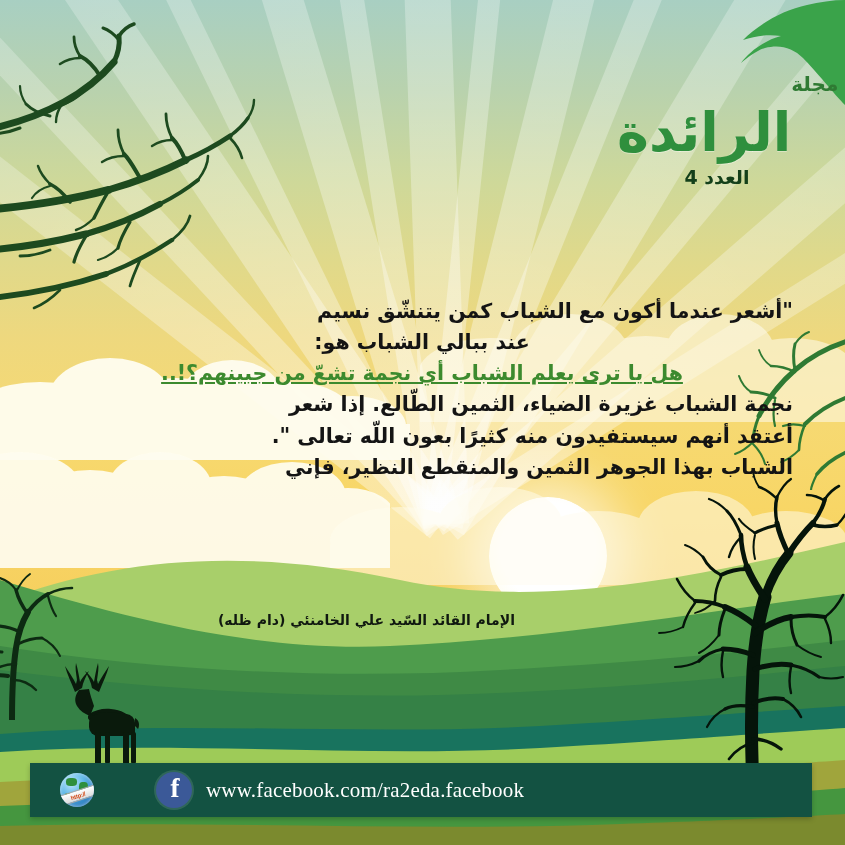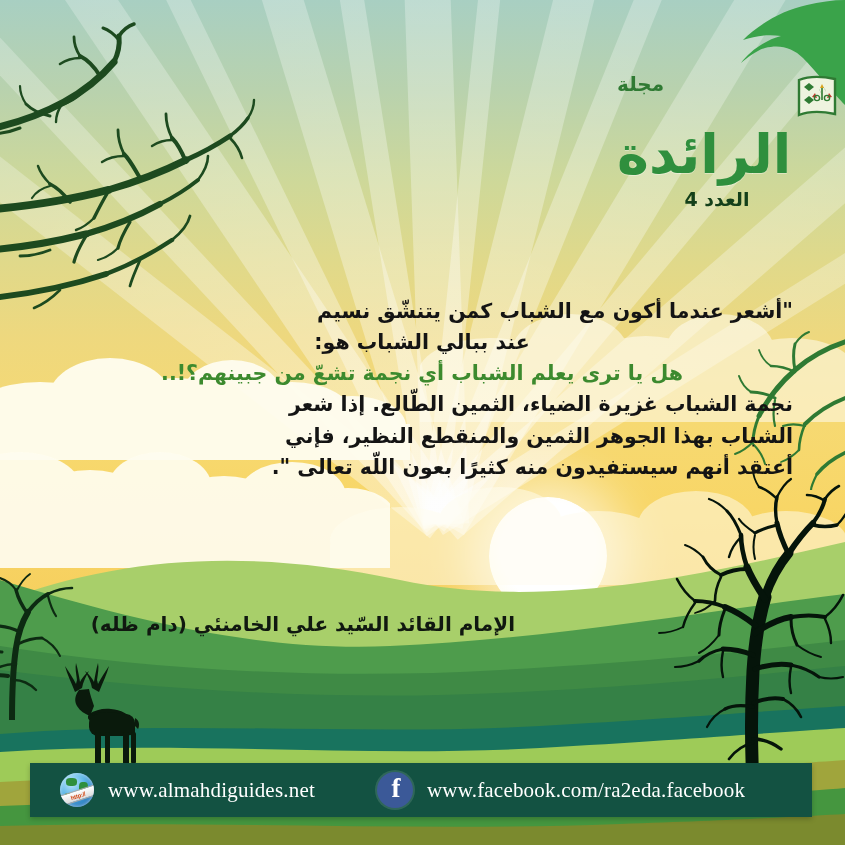--- a/index.html
+++ b/index.html
@@ -104,28 +104,28 @@
     direction:rtl; text-align:justify;
     text-align-last:right;
   }
   #quote p {
     font-size:20.5px; font-weight:bold;
     line-height:1.52;
     color:#141414;
     text-align:justify;
     text-align-last:right;
   }
-  #quote p.green { color:#3c8a2e; }
+  #quote p.green { color:#3c8a2e;text-decoration:underline; }
   #quote p.center-last { text-align-last:center; }
 
   #attribution {
     position:absolute;
     right:330px; top:612px;
     direction:rtl;
-    font-size:20px; font-weight:bold;
+    font-size:14px; font-weight:bold;
     color:#101810;
   }
 
   
   #footer {
     position:absolute;
     left:30px; top:763px;
     width:782px; height:54px;
     background:#135242;
     display:flex; align-items:center;
@@ -445,21 +445,21 @@
       <path d="M70,78 C78,82 84,88 88,96" stroke-width="2"></path>
       <path d="M44,104 C36,104 28,106 22,110" stroke-width="2.6"></path>
       <path d="M42,120 C50,120 58,124 64,130" stroke-width="2.4"></path>
       <path d="M0,120 C12,116 24,114 36,116" stroke-width="4"></path>
       <path d="M0,96 C10,92 20,90 30,92" stroke-width="3"></path>
     </g>
   </svg>
 
   <div id="logo">
     <div class="logo-row">
-      <div style="display:flex; flex-direction:column; align-items:flex-end;">
+      <div style="display:flex; flex-direction:row; align-items:flex-start;">
         <div class="word-majalla">مجلة</div>
         <div class="word-raeda">الرائدة</div>
       </div>
       <div class="emblem">
         <svg viewBox="0 0 46 50" style="width:46px;height:50px;">
           <path d="M4,6 C14,2 26,2 40,5 L40,40 C26,37 14,37 4,41 Z" fill="#eef3df" stroke="#2f7a33" stroke-width="2.4"></path>
           <path d="M9,13 l5,-4 l5,4 l-5,4 Z" fill="#2f7a33"></path>
           <path d="M9,26 l5,-4 l5,4 l-5,4 Z" fill="#2f7a33"></path>
           <g transform="translate(25,10)">
             <path d="M0,4 l2,-4 l2,4 Z" fill="#d8a21c"></path>
@@ -477,36 +477,35 @@
       </div>
     </div>
     <div class="issue">العدد 4</div>
   </div>
 
   <div id="quote">
     <p>"أشعر عندما أكون مع الشباب كمن يتنشّق نسيم</p>
     <p class="center-last">عند ببالي الشباب هو:</p>
     <p class="green center-last">هل يا ترى يعلم الشباب أي نجمة تشعّ من جبينهم؟!..</p>
     <p>نجمة الشباب غزيرة الضياء، الثمين الطّالع. إذا شعر</p>
+    <p>أعتقد أنهم سيستفيدون منه كثيرًا بعون اللّه تعالى ".</p>
     <p>الشباب بهذا الجوهر الثمين والمنقطع النظير، فإني</p>
-    <p>أعتقد أنهم سيستفيدون منه كثيرًا بعون اللّه تعالى ".</p>
   </div>
 
   <div id="attribution">الإمام القائد السّيد علي الخامنئي (دام ظله)</div>
 
   <div id="footer">
 
     <div class="fitem" style="margin-left:30px;">
       <span class="globe-icon">
         <span class="land" style="left:6px;  top:5px;  width:11px; height:8px;"></span>
         <span class="land" style="left:19px; top:9px;  width:9px;  height:11px;"></span>
         <span class="land" style="left:4px;  top:20px; width:12px; height:8px;"></span>
         <span class="banner">http://</span>
       </span>
-      <span class="ftext" style="margin-left:14px;">www.almahdiguides.net</span>
     </div>
 
     <div class="fitem" style="margin-left:62px;">
       <span class="fb-icon">
         <span>f</span>
       </span>
       <span class="ftext" style="margin-left:14px;">www.facebook.com/ra2eda.facebook</span>
     </div>
 
   </div>

